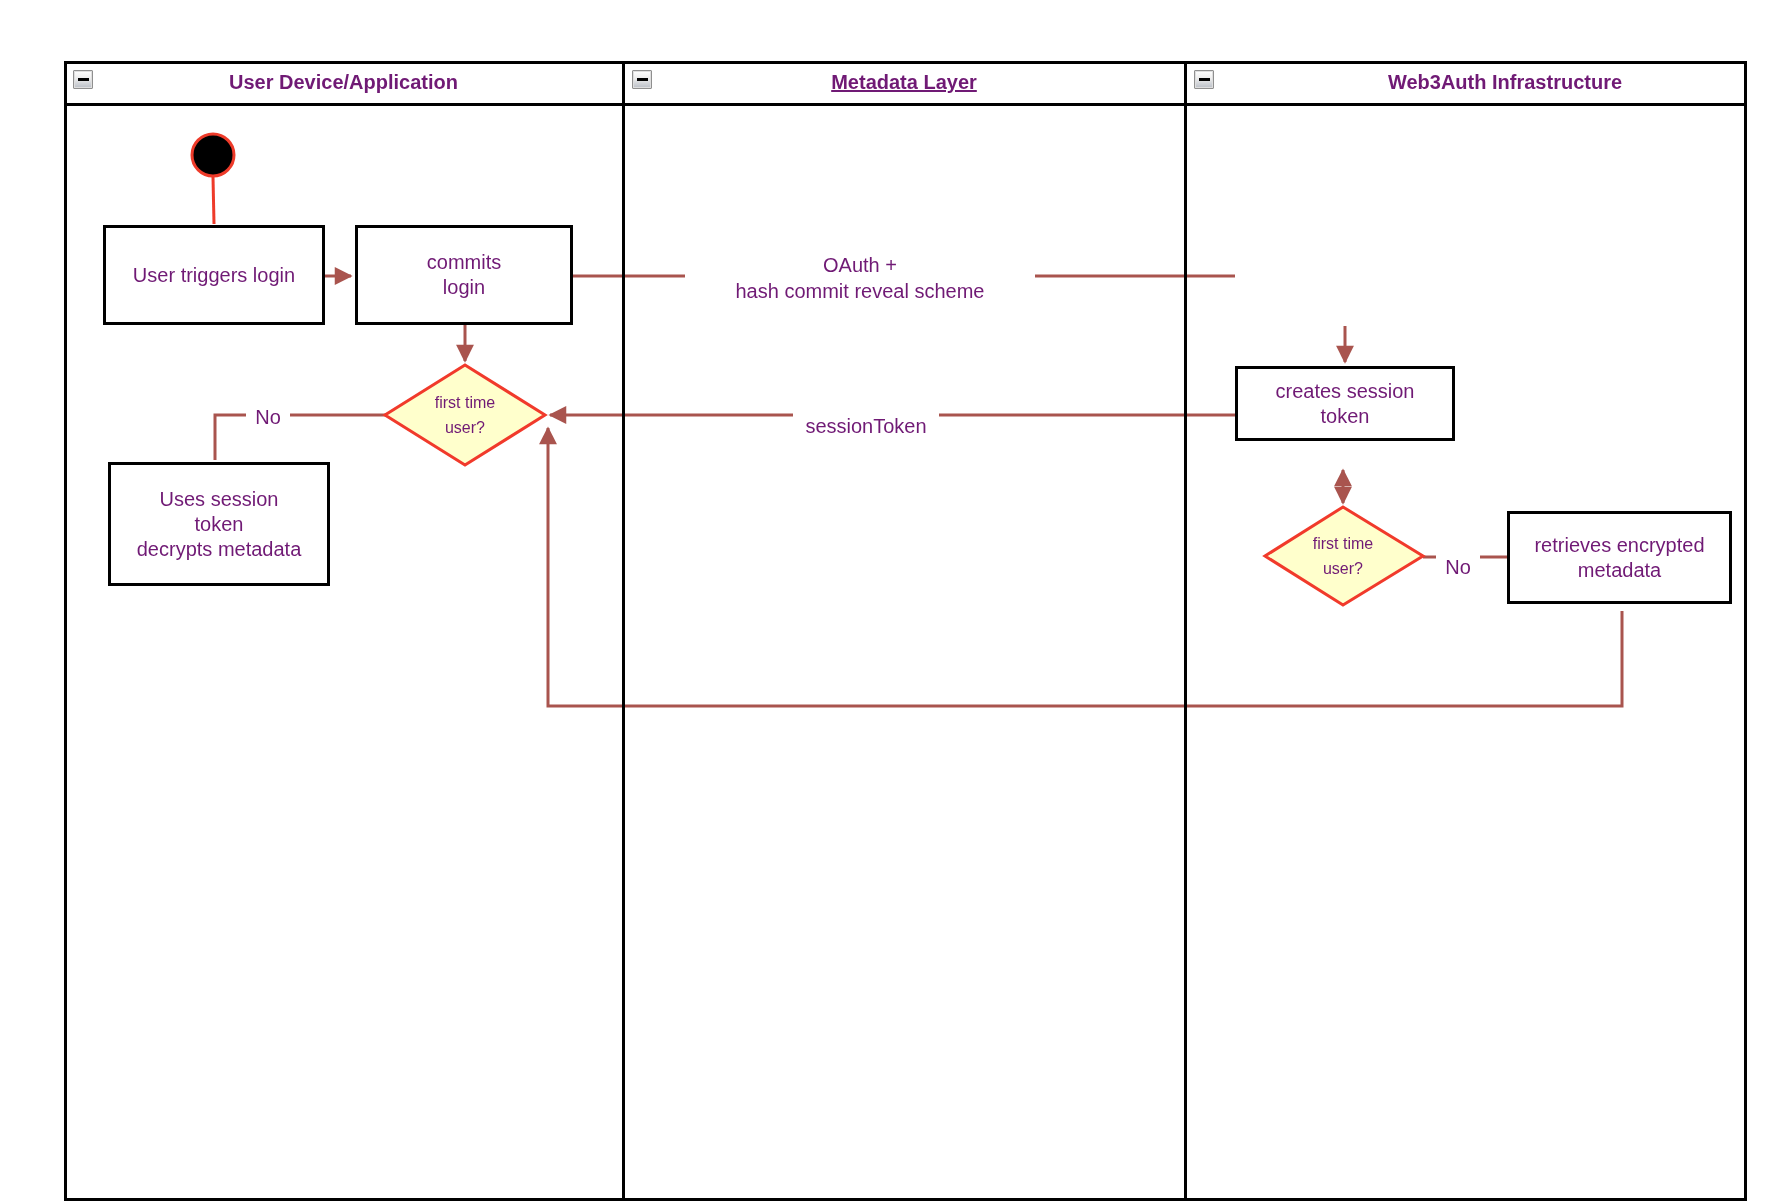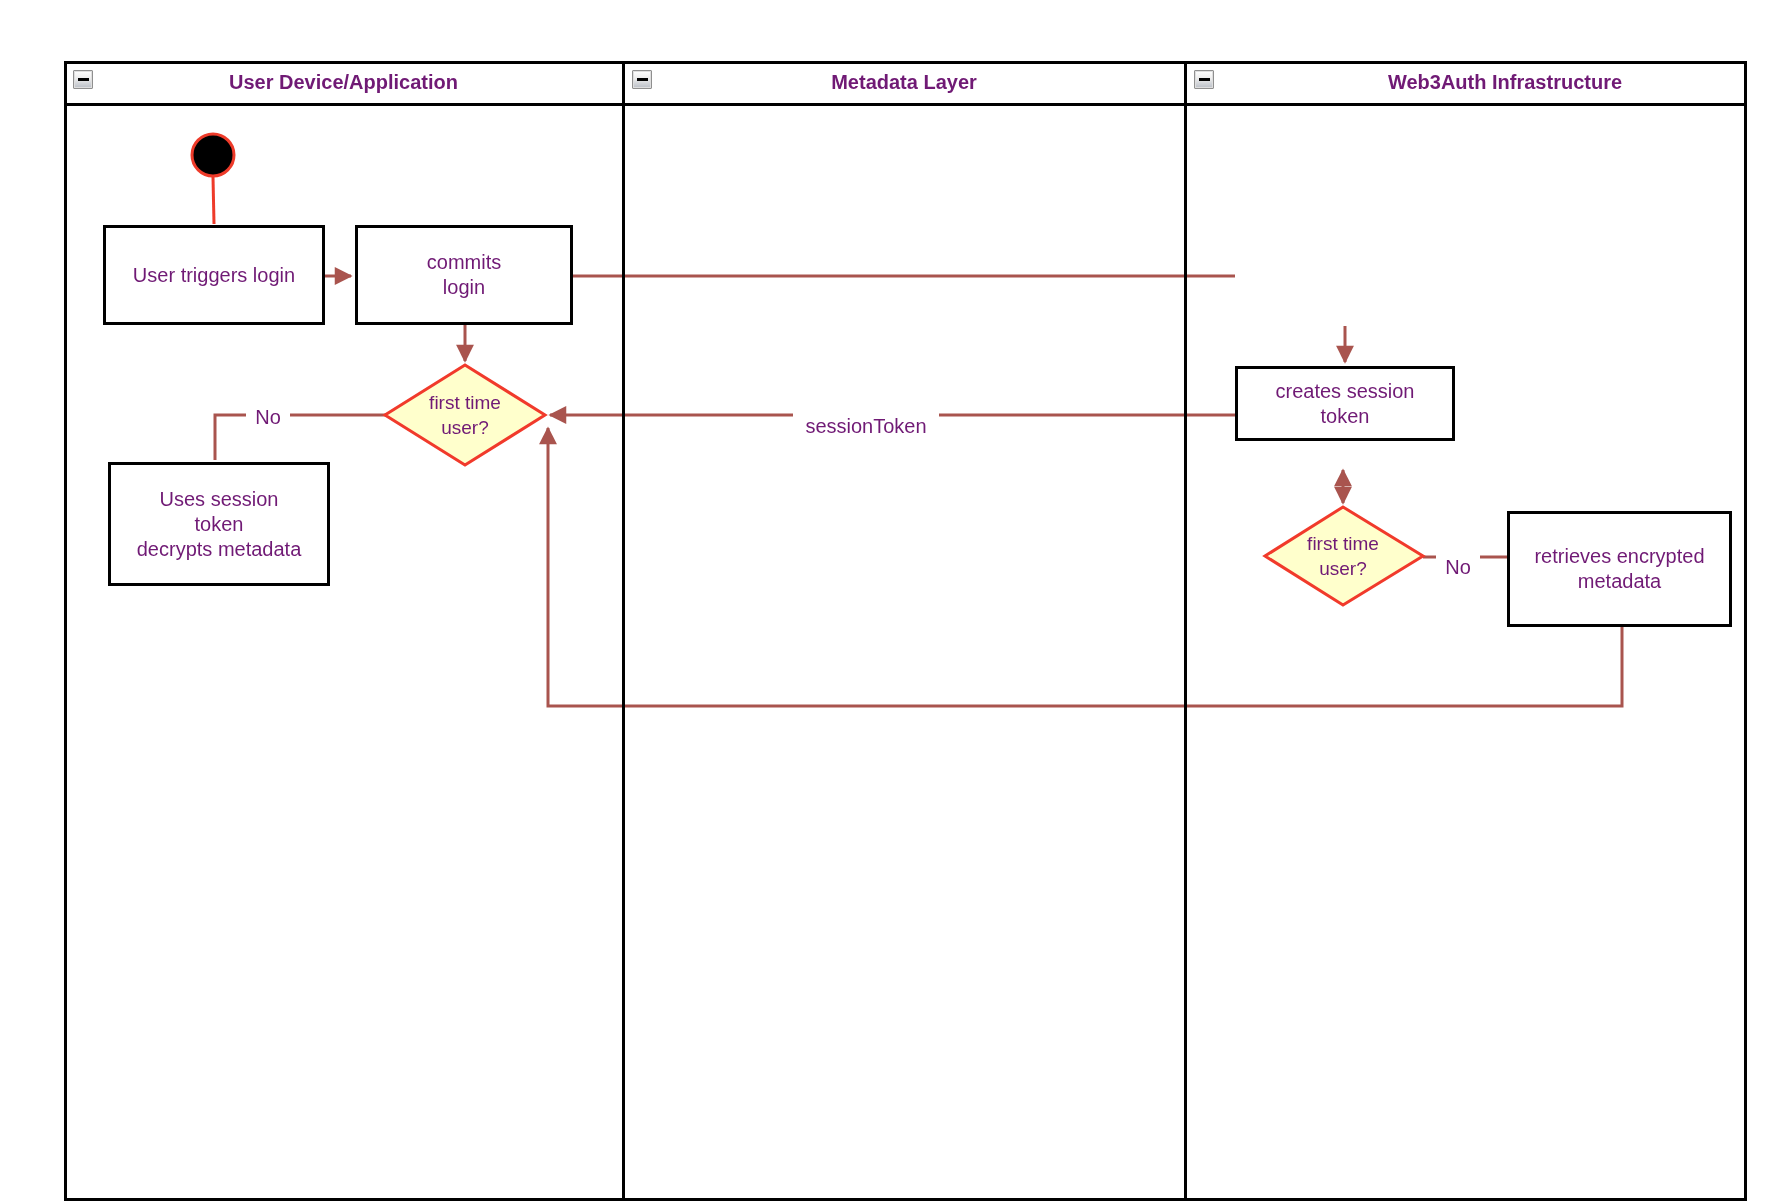--- a/index.html
+++ b/index.html
@@ -29,21 +29,21 @@
   .collapse{position:absolute;width:20px;height:19px;box-sizing:border-box;
     border:1px solid #8f8f8f;border-radius:1px;
     background:linear-gradient(180deg,#ffffff 0%,#ececec 45%,#b9bec6 100%);
     box-shadow:inset 0 0 0 1px #dedede;
     display:flex;align-items:center;justify-content:center;cursor:pointer;}
   .collapse .bar{width:11px;height:3px;background:#000;}
   .node{position:absolute;box-sizing:border-box;border:3px solid #000;background:#fff;
     display:flex;align-items:center;justify-content:center;text-align:center;
     font-size:20px;line-height:25px;white-space:pre-line;}
   .dlbl{position:absolute;display:flex;align-items:center;justify-content:center;
-    text-align:center;font-size:19px;line-height:25px;white-space:pre-line;}
+    text-align:center;font-size:16px;line-height:25px;white-space:pre-line;}
   .lbl{position:absolute;background:#fff;text-align:center;font-size:20px;
     line-height:26px;white-space:pre-line;}
 </style>
 </head>
 <body>
 
 <div class="canvas">
 
   <svg class="wires" width="1780" height="1202" viewBox="0 0 1780 1202">
     <defs>
@@ -68,21 +68,21 @@
     <polygon class="diamond" points="465,347 545,397 465,447 385,397"></polygon>
     <polygon class="diamond" points="1343,489 1423,538 1343,587 1265,538"></polygon>
   </svg>
 
   <div class="frame"></div>
   <div class="hline" style="left:64px;top:85px;width:1683px;"></div>
   <div class="vline" style="left:622px;top:43px;height:1140px;"></div>
   <div class="vline" style="left:1184px;top:43px;height:1140px;"></div>
 
   <div class="lane-title" style="left:64px;width:559px;">User Device/Application</div>
-  <div class="lane-title" style="left:623px;width:562px;">Metadata Layer</div>
+  <div class="lane-title" style="left:623px;width:562px;text-decoration:underline;">Metadata Layer</div>
   <div class="lane-title" style="left:1187px;width:636px;">Web3Auth Infrastructure</div>
 
   <div class="collapse" style="left:73px;top:52px;">
       <div class="bar"></div>
     </div>
   <div class="collapse" style="left:632px;top:52px;">
       <div class="bar"></div>
     </div>
   <div class="collapse" style="left:1194px;top:52px;">
       <div class="bar"></div>
@@ -97,27 +97,29 @@
   </div>
   <div class="node" style="left:108px;top:444px;width:222px;height:124px;">
     <span>Uses session
 token
 decrypts metadata</span>
   </div>
   <div class="node" style="left:1235px;top:348px;width:220px;height:75px;">
     <span>creates session
 token</span>
   </div>
-  <div class="node" style="left:1507px;top:493px;width:225px;height:116px;">
+  <div class="node" style="left:1507px;top:493px;width:225px;height:93px;">
     <span>retrieves encrypted
 metadata</span>
   </div>
 
   <div class="dlbl" style="left:385px;top:362px;width:160px;height:70px;">first time
 user?</div>
   <div class="dlbl" style="left:1263px;top:503px;width:160px;height:70px;">first time
 user?</div>
 
+  <div class="lbl" style="left:685px;top:234px;width:350px;">OAuth +
+hash commit reveal scheme</div>
   <div class="lbl" style="left:793px;top:395px;width:146px;">sessionToken</div>
   <div class="lbl" style="left:246px;top:386px;width:44px;">No</div>
   <div class="lbl" style="left:1436px;top:536px;width:44px;">No</div>
 
 </div>
 
 </body></html>

